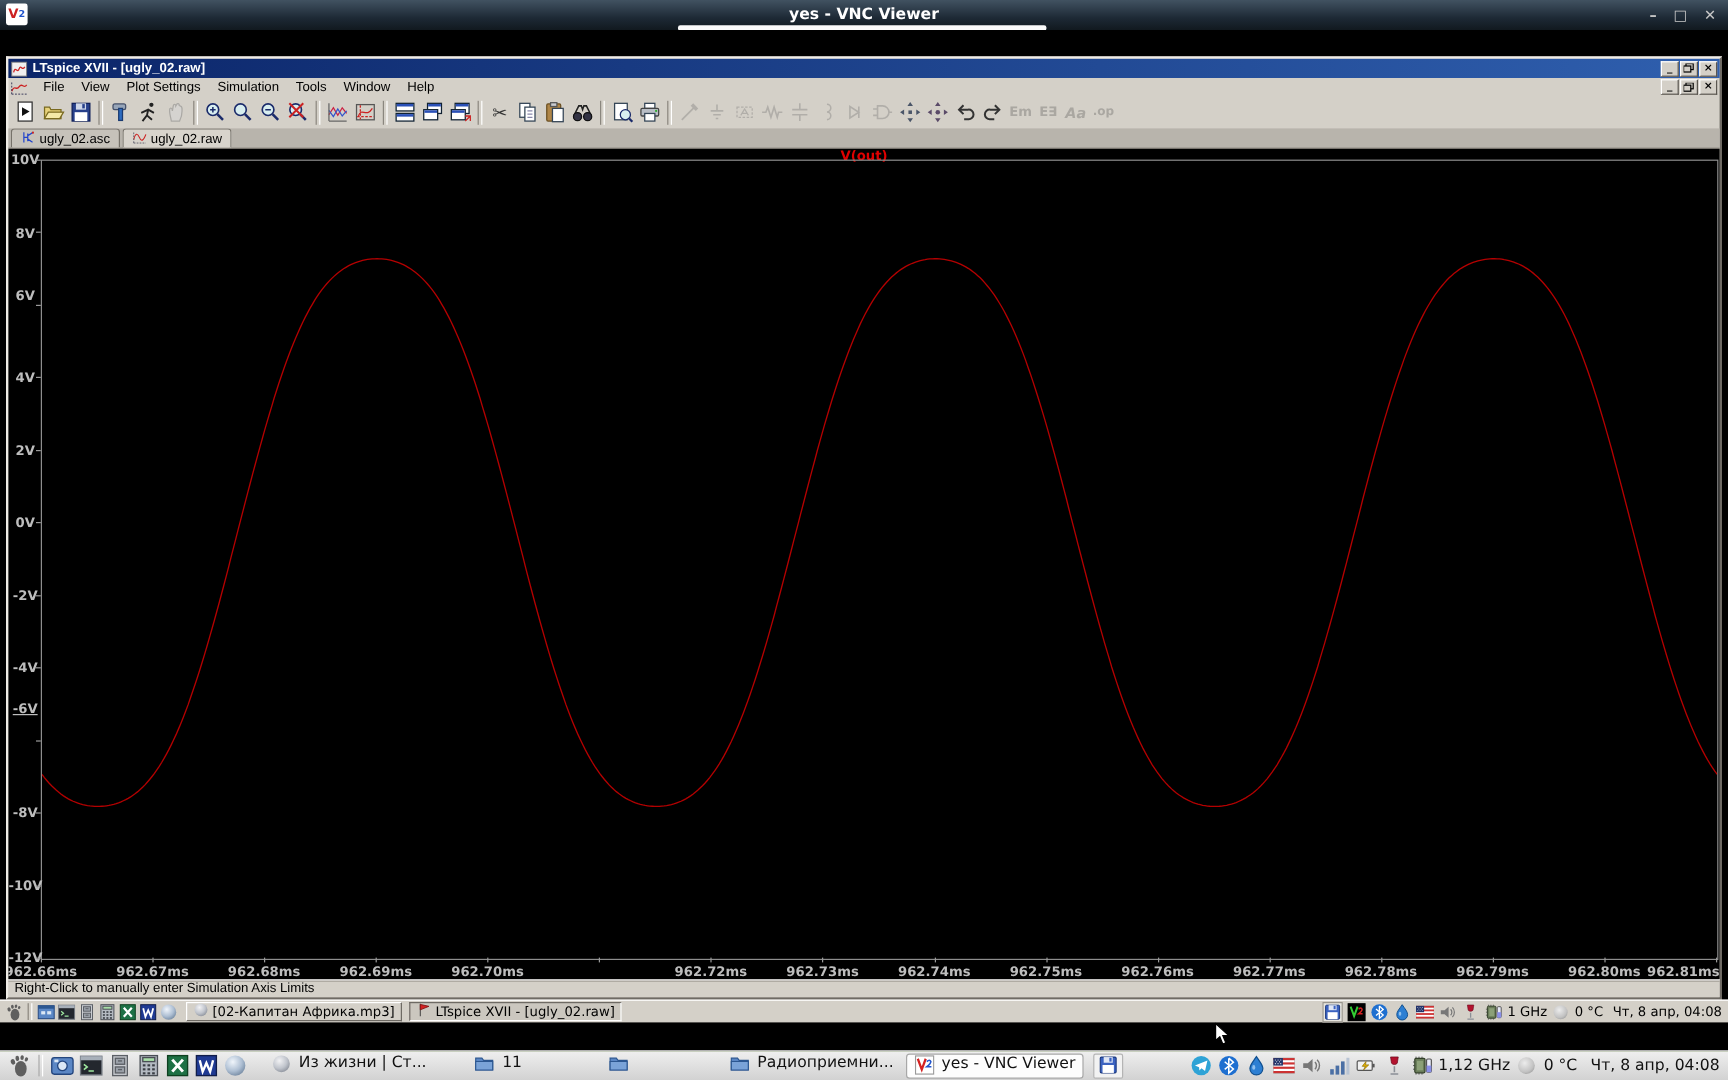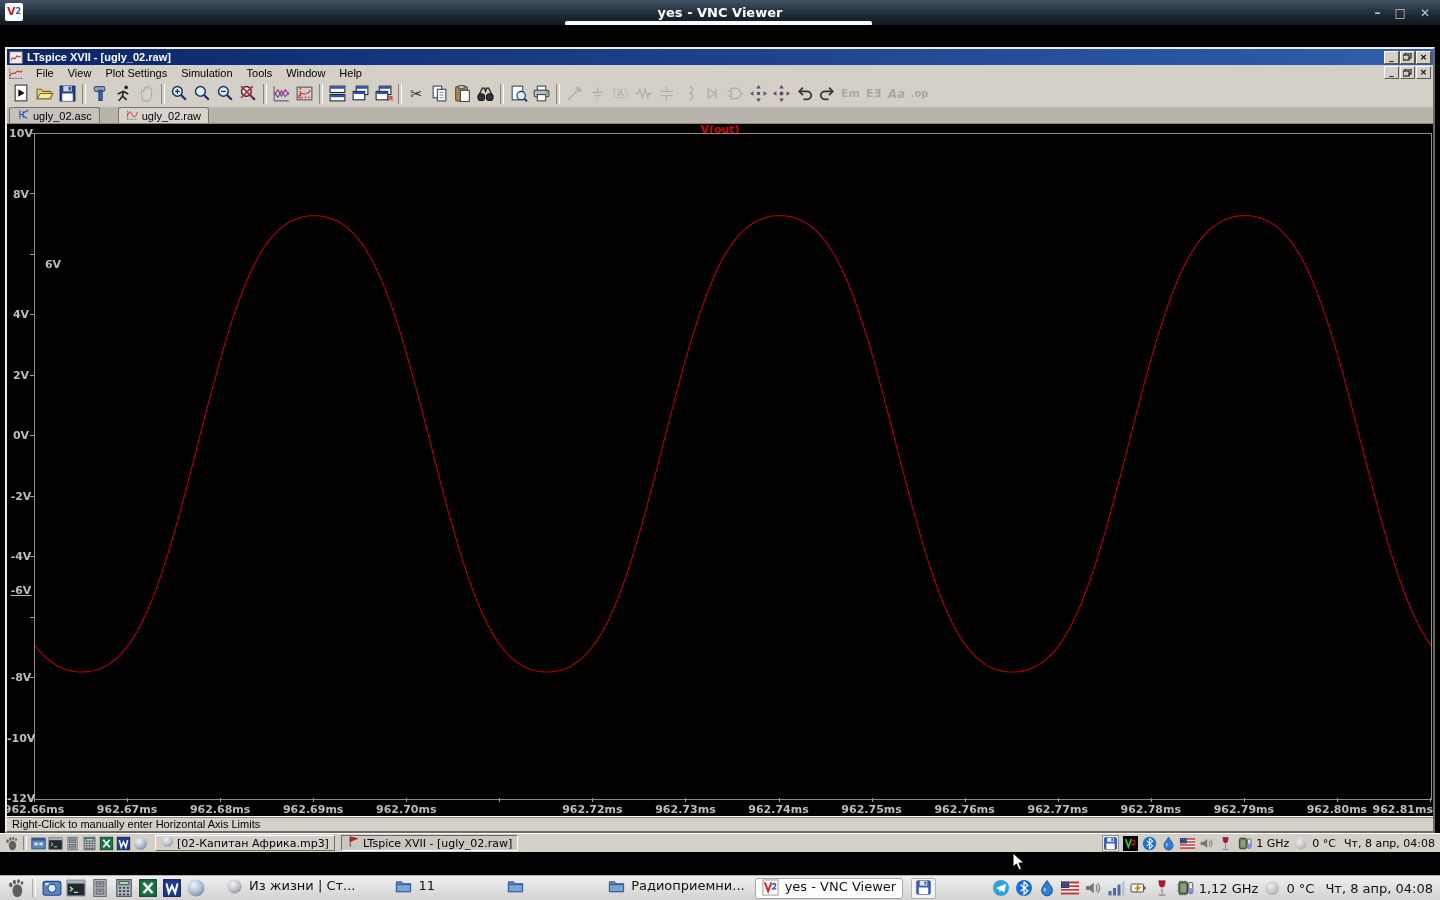--- a/index.html
+++ b/index.html
@@ -41,21 +41,21 @@
     align-items:center;justify-content:center;}
   .tb-btn svg{width:19px;height:19px;}
   .tb-btn.disabled{opacity:.55;filter:grayscale(.6);}
   .tb-sep{width:2px;height:20px;border-left:1px solid #8a867e;border-right:1px solid #fff;margin:0 3px;}
   .tg{font:13px "DejaVu Sans",sans-serif;color:#333;}
   .tg.gray{color:#8a867e;}
 
   #lt-tabs{height:17px;background:#b8b4ac;display:flex;align-items:flex-end;padding-left:2px;flex:none;
     border-bottom:1px solid #8a867e;box-sizing:border-box;}
   .tab{display:flex;align-items:center;gap:3px;height:15px;padding:0 7px;font:11px "Liberation Sans",sans-serif;
-    background:#c6c2ba;border:1px solid #76726a;border-bottom:none;border-radius:3px 3px 0 0;margin-right:18px;}
+    background:#c6c2ba;border:1px solid #76726a;border-bottom:none;border-radius:3px 3px 0 0;margin-right:2px;}
   .tab.active{background:#d8d4cc;}
   .tab svg{width:13px;height:13px;}
 
   
   #lt-plot{flex:1;position:relative;background:#000;overflow:hidden;}
   #plot-title{position:absolute;left:0;top:-1px;width:100%;text-align:center;
     color:#e00000;font:bold 11px "DejaVu Sans",sans-serif;}
   #pane{position:absolute;left:27px;top:9px;width:1396px;height:665px;border:1px solid #8e8e8e;
     box-sizing:content-box;}
   #wave{position:absolute;left:0;top:0;width:1396px;height:665px;}
@@ -418,21 +418,21 @@
         <div id="pane">
           <svg id="wave" viewBox="0 0 1396 665" preserveAspectRatio="none">
               <polyline id="wave-line" fill="none" stroke-width="1.1" points="0.0,511.4 2.0,514.0 4.0,516.4 6.0,518.7 8.0,520.8 10.0,522.7 12.0,524.6 14.0,526.2 16.0,527.8 17.9,529.2 19.9,530.5 21.9,531.7 23.9,532.7 25.9,533.7 27.9,534.5 29.9,535.2 31.9,535.9 33.9,536.5 35.9,536.9 37.9,537.3 39.9,537.6 41.9,537.8 43.9,538.0 45.9,538.0 47.9,538.0 49.9,537.9 51.9,537.8 53.8,537.5 55.8,537.2 57.8,536.8 59.8,536.3 61.8,535.7 63.8,535.0 65.8,534.2 67.8,533.3 69.8,532.4 71.8,531.3 73.8,530.1 75.8,528.7 77.8,527.3 79.8,525.7 81.8,524.0 83.8,522.1 85.8,520.1 87.7,517.9 89.7,515.6 91.7,513.1 93.7,510.5 95.7,507.6 97.7,504.6 99.7,501.4 101.7,498.0 103.7,494.4 105.7,490.7 107.7,486.7 109.7,482.5 111.7,478.2 113.7,473.6 115.7,468.9 117.7,463.9 119.7,458.7 121.7,453.4 123.6,447.9 125.6,442.1 127.6,436.2 129.6,430.1 131.6,423.9 133.6,417.5 135.6,410.9 137.6,404.1 139.6,397.2 141.6,390.2 143.6,383.1 145.6,375.8 147.6,368.5 149.6,361.0 151.6,353.5 153.6,345.9 155.6,338.2 157.5,330.5 159.5,322.8 161.5,315.0 163.5,307.2 165.5,299.5 167.5,291.7 169.5,284.0 171.5,276.3 173.5,268.7 175.5,261.1 177.5,253.7 179.5,246.3 181.5,239.0 183.5,231.8 185.5,224.7 187.5,217.8 189.5,211.0 191.5,204.4 193.4,197.9 195.4,191.6 197.4,185.4 199.4,179.5 201.4,173.7 203.4,168.1 205.4,162.7 207.4,157.5 209.4,152.4 211.4,147.6 213.4,143.0 215.4,138.6 217.4,134.3 219.4,130.3 221.4,126.5 223.4,122.8 225.4,119.4 227.3,116.1 229.3,113.0 231.3,110.1 233.3,107.4 235.3,104.9 237.3,102.5 239.3,100.3 241.3,98.2 243.3,96.3 245.3,94.5 247.3,92.9 249.3,91.4 251.3,90.0 253.3,88.8 255.3,87.6 257.3,86.6 259.3,85.7 261.3,84.9 263.2,84.2 265.2,83.6 267.2,83.0 269.2,82.6 271.2,82.2 273.2,82.0 275.2,81.8 277.2,81.7 279.2,81.6 281.2,81.7 283.2,81.8 285.2,82.0 287.2,82.2 289.2,82.6 291.2,83.0 293.2,83.6 295.2,84.2 297.1,84.9 299.1,85.7 301.1,86.6 303.1,87.6 305.1,88.8 307.1,90.0 309.1,91.4 311.1,92.9 313.1,94.5 315.1,96.3 317.1,98.2 319.1,100.3 321.1,102.5 323.1,104.9 325.1,107.4 327.1,110.1 329.1,113.0 331.1,116.1 333.0,119.4 335.0,122.8 337.0,126.5 339.0,130.3 341.0,134.3 343.0,138.6 345.0,143.0 347.0,147.6 349.0,152.4 351.0,157.5 353.0,162.7 355.0,168.1 357.0,173.7 359.0,179.5 361.0,185.4 363.0,191.6 365.0,197.9 366.9,204.4 368.9,211.0 370.9,217.8 372.9,224.7 374.9,231.8 376.9,239.0 378.9,246.3 380.9,253.7 382.9,261.1 384.9,268.7 386.9,276.3 388.9,284.0 390.9,291.7 392.9,299.5 394.9,307.2 396.9,315.0 398.9,322.8 400.9,330.5 402.8,338.2 404.8,345.9 406.8,353.5 408.8,361.0 410.8,368.5 412.8,375.8 414.8,383.1 416.8,390.2 418.8,397.2 420.8,404.1 422.8,410.9 424.8,417.5 426.8,423.9 428.8,430.1 430.8,436.2 432.8,442.1 434.8,447.9 436.7,453.4 438.7,458.7 440.7,463.9 442.7,468.9 444.7,473.6 446.7,478.2 448.7,482.5 450.7,486.7 452.7,490.7 454.7,494.4 456.7,498.0 458.7,501.4 460.7,504.6 462.7,507.6 464.7,510.5 466.7,513.1 468.7,515.6 470.7,517.9 472.6,520.1 474.6,522.1 476.6,524.0 478.6,525.7 480.6,527.3 482.6,528.7 484.6,530.1 486.6,531.3 488.6,532.4 490.6,533.3 492.6,534.2 494.6,535.0 496.6,535.7 498.6,536.3 500.6,536.8 502.6,537.2 504.6,537.5 506.5,537.8 508.5,537.9 510.5,538.0 512.5,538.0 514.5,538.0 516.5,537.8 518.5,537.6 520.5,537.3 522.5,536.9 524.5,536.5 526.5,535.9 528.5,535.2 530.5,534.5 532.5,533.7 534.5,532.7 536.5,531.7 538.5,530.5 540.5,529.2 542.4,527.8 544.4,526.2 546.4,524.6 548.4,522.7 550.4,520.8 552.4,518.7 554.4,516.4 556.4,514.0 558.4,511.4 560.4,508.6 562.4,505.6 564.4,502.5 566.4,499.2 568.4,495.7 570.4,491.9 572.4,488.0 574.4,483.9 576.3,479.7 578.3,475.2 580.3,470.5 582.3,465.6 584.3,460.5 586.3,455.2 588.3,449.7 590.3,444.1 592.3,438.2 594.3,432.2 596.3,426.0 598.3,419.6 600.3,413.1 602.3,406.4 604.3,399.6 606.3,392.6 608.3,385.5 610.3,378.3 612.2,370.9 614.2,363.5 616.2,356.0 618.2,348.4 620.2,340.8 622.2,333.1 624.2,325.4 626.2,317.6 628.2,309.8 630.2,302.1 632.2,294.3 634.2,286.6 636.2,278.9 638.2,271.2 640.2,263.6 642.2,256.1 644.2,248.7 646.1,241.4 648.1,234.2 650.1,227.1 652.1,220.1 654.1,213.3 656.1,206.6 658.1,200.0 660.1,193.7 662.1,187.5 664.1,181.4 666.1,175.6 668.1,169.9 670.1,164.5 672.1,159.2 674.1,154.1 676.1,149.2 678.1,144.5 680.1,140.0 682.0,135.7 684.0,131.6 686.0,127.7 688.0,124.0 690.0,120.5 692.0,117.2 694.0,114.0 696.0,111.1 698.0,108.3 700.0,105.7 702.0,103.3 704.0,101.0 706.0,98.9 708.0,96.9 710.0,95.1 712.0,93.4 714.0,91.9 715.9,90.5 717.9,89.2 719.9,88.0 721.9,87.0 723.9,86.0 725.9,85.2 727.9,84.4 729.9,83.8 731.9,83.2 733.9,82.7 735.9,82.4 737.9,82.0 739.9,81.8 741.9,81.7 743.9,81.6 745.9,81.6 747.9,81.7 749.9,81.9 751.8,82.1 753.8,82.5 755.8,82.9 757.8,83.4 759.8,84.0 761.8,84.7 763.8,85.4 765.8,86.3 767.8,87.3 769.8,88.4 771.8,89.6 773.8,90.9 775.8,92.4 777.8,94.0 779.8,95.7 781.8,97.5 783.8,99.6 785.7,101.7 787.7,104.1 789.7,106.5 791.7,109.2 793.7,112.0 795.7,115.1 797.7,118.3 799.7,121.6 801.7,125.2 803.7,129.0 805.7,133.0 807.7,137.1 809.7,141.5 811.7,146.0 813.7,150.8 815.7,155.8 817.7,160.9 819.7,166.3 821.6,171.8 823.6,177.5 825.6,183.4 827.6,189.5 829.6,195.8 831.6,202.2 833.6,208.8 835.6,215.5 837.6,222.4 839.6,229.4 841.6,236.6 843.6,243.8 845.6,251.2 847.6,258.6 849.6,266.2 851.6,273.8 853.6,281.4 855.5,289.1 857.5,296.9 859.5,304.6 861.5,312.4 863.5,320.2 865.5,327.9 867.5,335.7 869.5,343.3 871.5,351.0 873.5,358.5 875.5,366.0 877.5,373.4 879.5,380.7 881.5,387.9 883.5,394.9 885.5,401.9 887.5,408.6 889.5,415.3 891.4,421.8 893.4,428.1 895.4,434.2 897.4,440.2 899.4,446.0 901.4,451.6 903.4,457.0 905.4,462.2 907.4,467.2 909.4,472.1 911.4,476.7 913.4,481.1 915.4,485.3 917.4,489.4 919.4,493.2 921.4,496.8 923.4,500.3 925.3,503.6 927.3,506.6 929.3,509.5 931.3,512.2 933.3,514.8 935.3,517.2 937.3,519.4 939.3,521.5 941.3,523.4 943.3,525.1 945.3,526.8 947.3,528.3 949.3,529.6 951.3,530.9 953.3,532.0 955.3,533.0 957.3,533.9 959.3,534.8 961.2,535.5 963.2,536.1 965.2,536.6 967.2,537.1 969.2,537.4 971.2,537.7 973.2,537.9 975.2,538.0 977.2,538.0 979.2,538.0 981.2,537.9 983.2,537.7 985.2,537.4 987.2,537.1 989.2,536.6 991.2,536.1 993.2,535.5 995.1,534.8 997.1,533.9 999.1,533.0 1001.1,532.0 1003.1,530.9 1005.1,529.6 1007.1,528.3 1009.1,526.8 1011.1,525.1 1013.1,523.4 1015.1,521.5 1017.1,519.4 1019.1,517.2 1021.1,514.8 1023.1,512.2 1025.1,509.5 1027.1,506.6 1029.1,503.6 1031.0,500.3 1033.0,496.8 1035.0,493.2 1037.0,489.4 1039.0,485.3 1041.0,481.1 1043.0,476.7 1045.0,472.1 1047.0,467.2 1049.0,462.2 1051.0,457.0 1053.0,451.6 1055.0,446.0 1057.0,440.2 1059.0,434.2 1061.0,428.1 1063.0,421.8 1064.9,415.3 1066.9,408.6 1068.9,401.9 1070.9,394.9 1072.9,387.9 1074.9,380.7 1076.9,373.4 1078.9,366.0 1080.9,358.5 1082.9,351.0 1084.9,343.3 1086.9,335.7 1088.9,327.9 1090.9,320.2 1092.9,312.4 1094.9,304.6 1096.9,296.9 1098.9,289.1 1100.8,281.4 1102.8,273.8 1104.8,266.2 1106.8,258.6 1108.8,251.2 1110.8,243.8 1112.8,236.6 1114.8,229.4 1116.8,222.4 1118.8,215.5 1120.8,208.8 1122.8,202.2 1124.8,195.8 1126.8,189.5 1128.8,183.4 1130.8,177.5 1132.8,171.8 1134.7,166.3 1136.7,160.9 1138.7,155.8 1140.7,150.8 1142.7,146.0 1144.7,141.5 1146.7,137.1 1148.7,133.0 1150.7,129.0 1152.7,125.2 1154.7,121.6 1156.7,118.3 1158.7,115.1 1160.7,112.0 1162.7,109.2 1164.7,106.5 1166.7,104.1 1168.7,101.7 1170.6,99.6 1172.6,97.5 1174.6,95.7 1176.6,94.0 1178.6,92.4 1180.6,90.9 1182.6,89.6 1184.6,88.4 1186.6,87.3 1188.6,86.3 1190.6,85.4 1192.6,84.7 1194.6,84.0 1196.6,83.4 1198.6,82.9 1200.6,82.5 1202.6,82.1 1204.5,81.9 1206.5,81.7 1208.5,81.6 1210.5,81.6 1212.5,81.7 1214.5,81.8 1216.5,82.0 1218.5,82.4 1220.5,82.7 1222.5,83.2 1224.5,83.8 1226.5,84.4 1228.5,85.2 1230.5,86.0 1232.5,87.0 1234.5,88.0 1236.5,89.2 1238.5,90.5 1240.4,91.9 1242.4,93.4 1244.4,95.1 1246.4,96.9 1248.4,98.9 1250.4,101.0 1252.4,103.3 1254.4,105.7 1256.4,108.3 1258.4,111.1 1260.4,114.0 1262.4,117.2 1264.4,120.5 1266.4,124.0 1268.4,127.7 1270.4,131.6 1272.4,135.7 1274.3,140.0 1276.3,144.5 1278.3,149.2 1280.3,154.1 1282.3,159.2 1284.3,164.5 1286.3,169.9 1288.3,175.6 1290.3,181.4 1292.3,187.5 1294.3,193.7 1296.3,200.0 1298.3,206.6 1300.3,213.3 1302.3,220.1 1304.3,227.1 1306.3,234.2 1308.3,241.4 1310.2,248.7 1312.2,256.1 1314.2,263.6 1316.2,271.2 1318.2,278.9 1320.2,286.6 1322.2,294.3 1324.2,302.1 1326.2,309.8 1328.2,317.6 1330.2,325.4 1332.2,333.1 1334.2,340.8 1336.2,348.4 1338.2,356.0 1340.2,363.5 1342.2,370.9 1344.1,378.3 1346.1,385.5 1348.1,392.6 1350.1,399.6 1352.1,406.4 1354.1,413.1 1356.1,419.6 1358.1,426.0 1360.1,432.2 1362.1,438.2 1364.1,444.1 1366.1,449.7 1368.1,455.2 1370.1,460.5 1372.1,465.6 1374.1,470.5 1376.1,475.2 1378.1,479.7 1380.0,483.9 1382.0,488.0 1384.0,491.9 1386.0,495.7 1388.0,499.2 1390.0,502.5 1392.0,505.6 1394.0,508.6 1396.0,511.4" stroke="#b40000"></polyline>
             </svg>
         </div>
         <div id="axis-labels"></div>
       <div class="ylab" style="top: 3px;">10V</div>
           <div class="ytick" style="top: 9px;"></div>
           <div class="ylab" style="top: 64px;">8V</div>
           <div class="ytick" style="top: 69.4545px;"></div>
-          <div class="ylab" style="top: 134px; margin-left: 32px;">6V</div>
+          <div class="ylab" style="top: 116px;">6V</div>
           <div class="ytick" style="top: 129.909px;"></div>
           <div class="ylab" style="top: 184.364px;">4V</div>
           <div class="ytick" style="top: 190.364px;"></div>
           <div class="ylab" style="top: 244.818px;">2V</div>
           <div class="ytick" style="top: 250.818px;"></div>
           <div class="ylab" style="top: 305.273px;">0V</div>
           <div class="ytick" style="top: 311.273px;"></div>
           <div class="ylab" style="top: 365.727px;">-2V</div>
           <div class="ytick" style="top: 371.727px;"></div>
           <div class="ylab" style="top: 426.182px;">-4V</div>
@@ -472,21 +472,21 @@
           <div class="xlab" style="top: 679px; left: 1143.8px; transform: translateX(-50%);">962.78ms</div>
           <div class="xtick" style="top: 674px; left: 1143.8px;"></div>
           <div class="xlab" style="top: 679px; left: 1236.87px; transform: translateX(-50%);">962.79ms</div>
           <div class="xtick" style="top: 674px; left: 1236.87px;"></div>
           <div class="xlab" style="top: 679px; left: 1329.93px; transform: translateX(-50%);">962.80ms</div>
           <div class="xtick" style="top: 674px; left: 1329.93px;"></div>
           <div class="xlab" style="top: 679px; left: 1423px; transform: translateX(-95%);">962.81ms</div>
           <div class="xtick" style="top: 674px; left: 1423px;"></div>
         </div>
 
-      <div id="lt-status">Right-Click to manually enter Horizontal Axis Limits</div>
+      <div id="lt-status">Right-Click to manually enter Simulation Axis Limits</div>
     </div>
 
     <div id="remote-taskbar" class="abs">
         <span class="lch">
           <svg viewBox="0 0 18 18" fill="#5f5f5f">
             <ellipse cx="10.2" cy="11.4" rx="4.4" ry="5.8"></ellipse>
             <ellipse cx="4.3" cy="6.2" rx="1.6" ry="2.1" transform="rotate(-18 4.3 6.2)"></ellipse>
             <ellipse cx="7.6" cy="3.6" rx="1.4" ry="2" transform="rotate(-8 7.6 3.6)"></ellipse>
             <ellipse cx="11.2" cy="3" rx="1.3" ry="1.8" transform="rotate(6 11.2 3)"></ellipse>
             <ellipse cx="14.4" cy="4.4" rx="1.2" ry="1.6" transform="rotate(24 14.4 4.4)"></ellipse>

